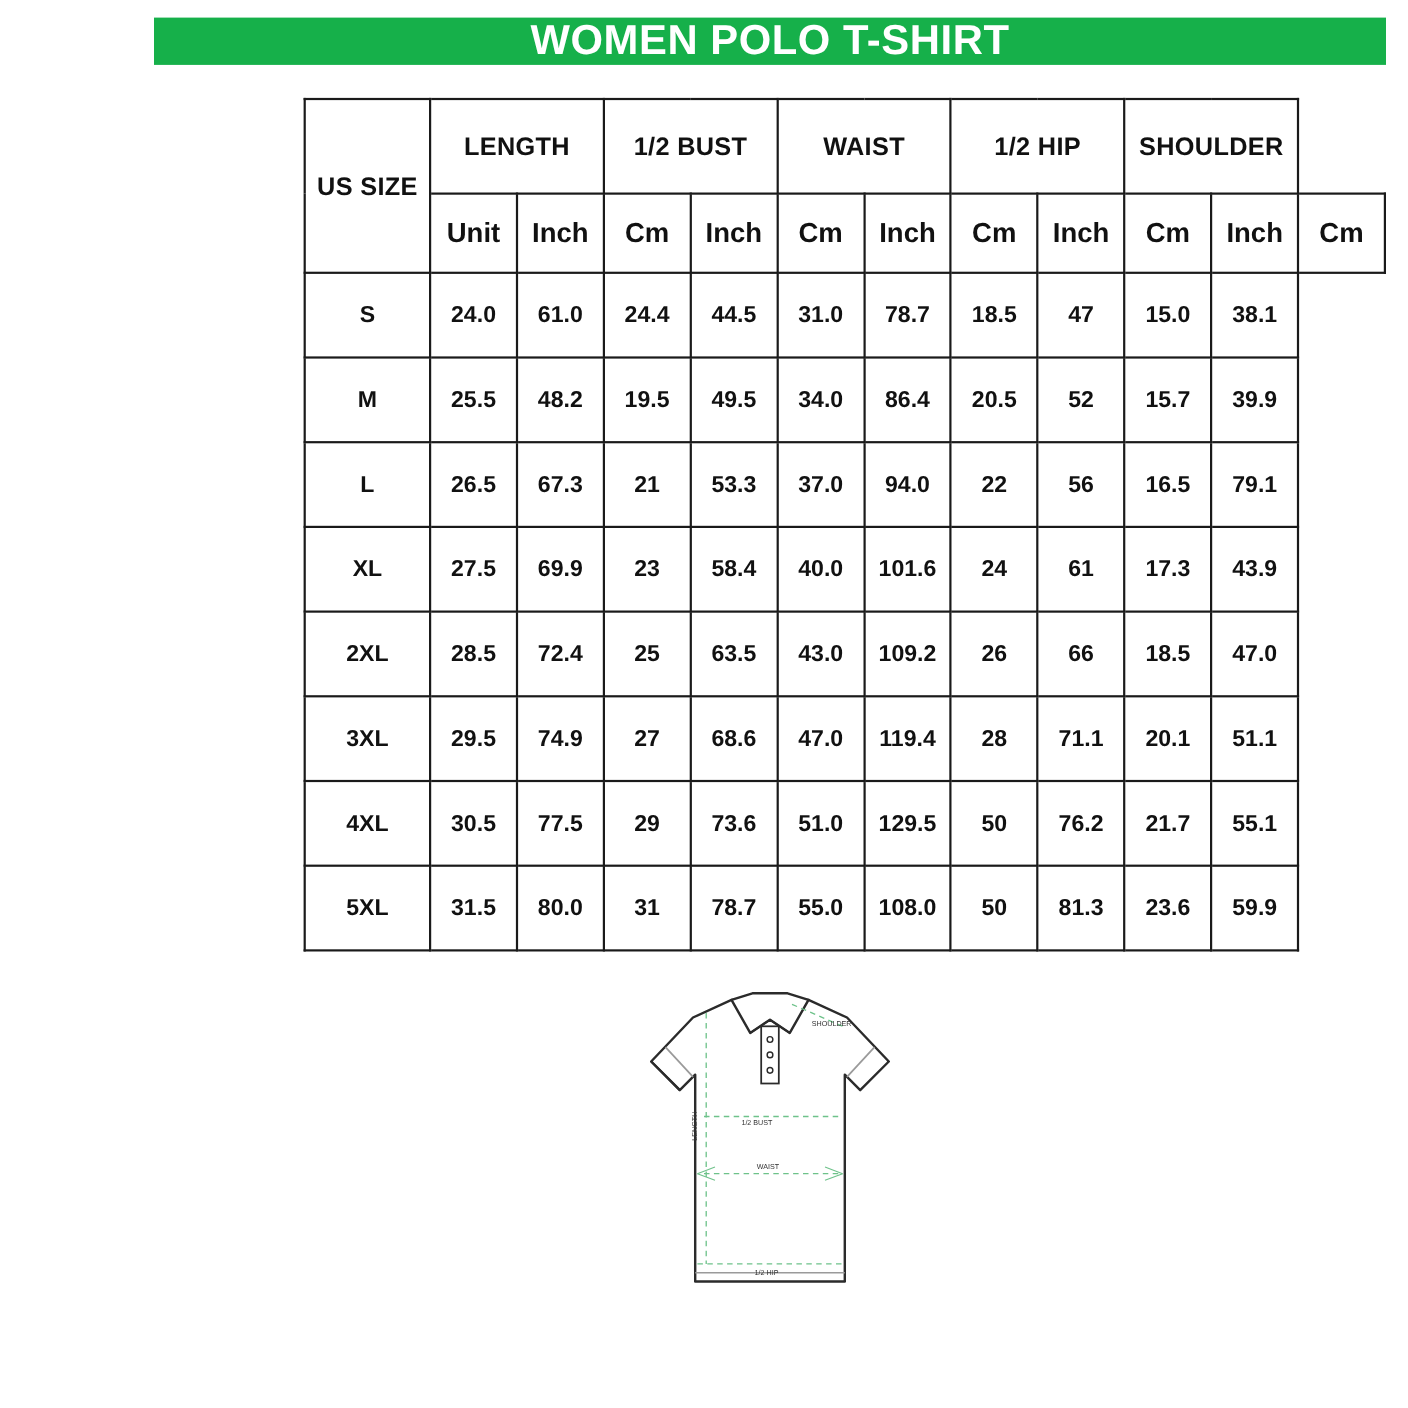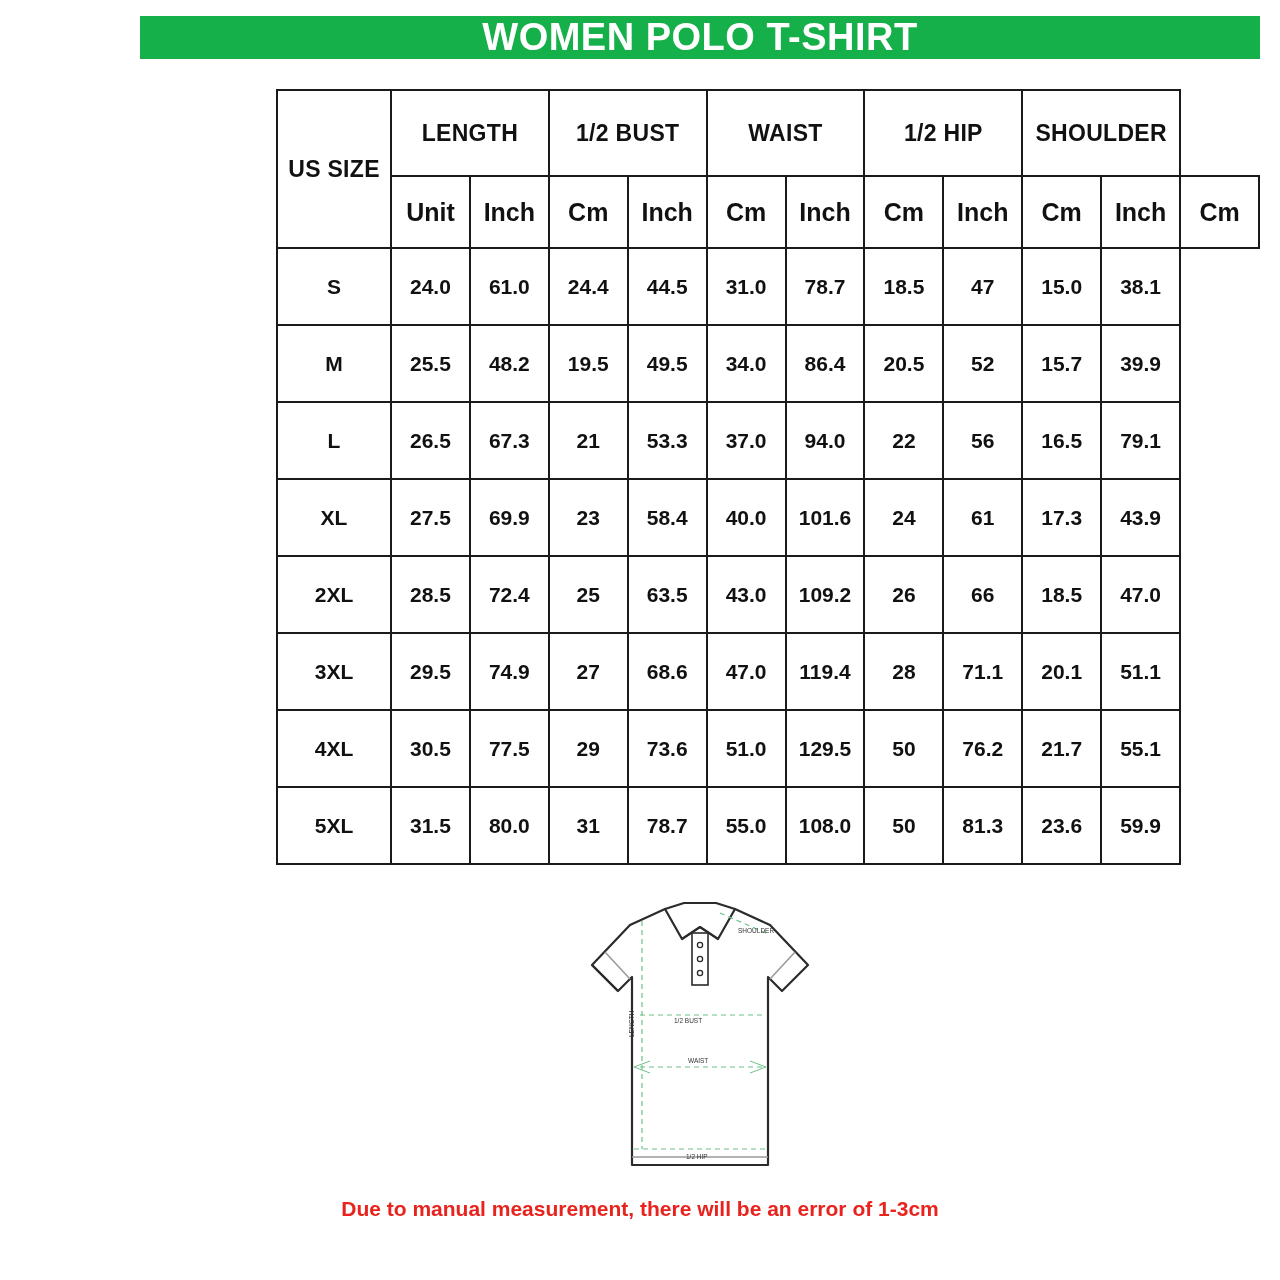--- a/index.html
+++ b/index.html
@@ -280,15 +280,14 @@
 
         <text x="168" y="46" font-family="Liberation Sans, sans-serif" font-size="6.5" fill="#333">SHOULDER</text>
         <text x="64" y="150" font-family="Liberation Sans, sans-serif" font-size="6.5" fill="#333" transform="rotate(-90 64 150)">LENGTH</text>
         <text x="104" y="136" font-family="Liberation Sans, sans-serif" font-size="6.5" fill="#333">1/2 BUST</text>
         <text x="118" y="176" font-family="Liberation Sans, sans-serif" font-size="6.5" fill="#333">WAIST</text>
         <text x="116" y="272" font-family="Liberation Sans, sans-serif" font-size="6.5" fill="#333">1/2 HIP</text>
       </svg>
     </div>
   </div>
 
-  <div class="note">Due to manual measurement, there will be an error of 1-3cm</div>
 
 </div>
 
 </body></html>

